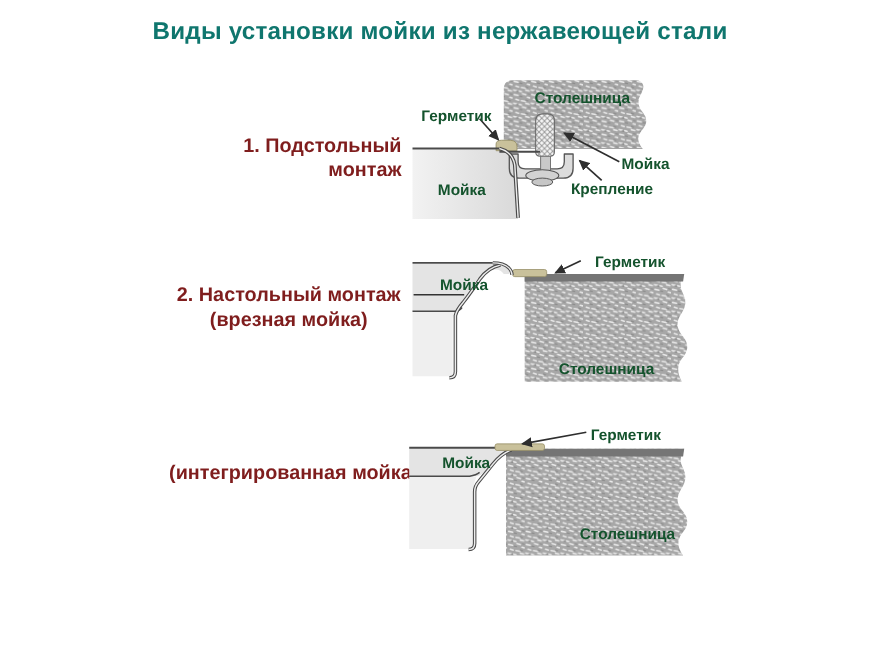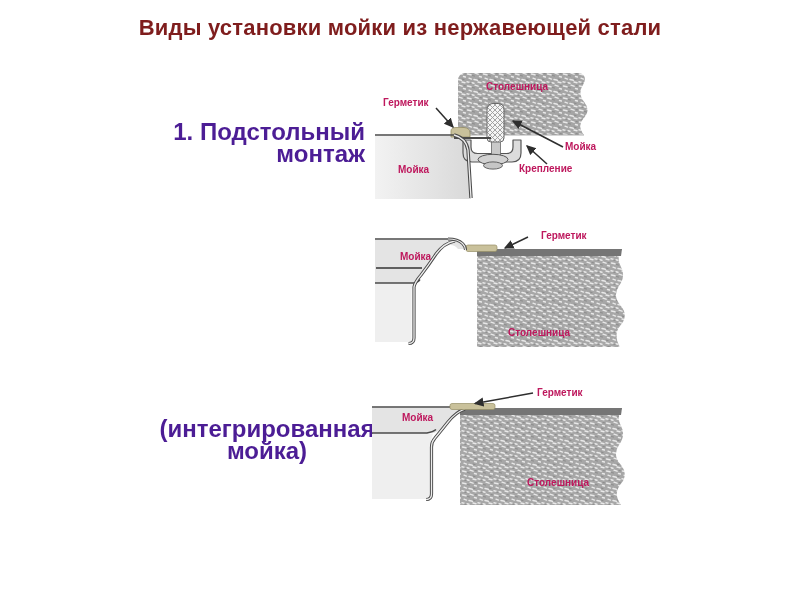--- a/index.html
+++ b/index.html
@@ -1,21 +1,21 @@
 <!DOCTYPE html>
 <html><head>
 <meta charset="utf-8">
 <style>
   html,body{margin:0;padding:0;background:#ffffff;}
   .canvas{position:relative;width:800px;height:600px;background:#ffffff;overflow:hidden;
           font-family:"Liberation Sans",sans-serif;}
   .title{position:absolute;left:0;top:15px;width:100%;text-align:center;
-         font-size:22px;font-weight:bold;color:#7f1d1d;letter-spacing:.2px;}
-  .sec{position:absolute;font-weight:bold;color:#4c1d95;font-size:24px;line-height:22px;}
-  .part{position:absolute;font-weight:bold;color:#be185d;font-size:10px;white-space:nowrap;text-align:right;}
+         font-size:22px;font-weight:bold;color:#0f766e;letter-spacing:.2px;}
+  .sec{position:absolute;font-weight:bold;color:#7f1d1d;font-size:18px;line-height:22px;}
+  .part{position:absolute;font-weight:bold;color:#14532d;font-size:14px;white-space:nowrap;text-align:right;}
   svg{position:absolute;overflow:visible;}
 </style>
 </head>
 <body>
 
 <div class="canvas">
 
   <div class="title">Виды установки мойки из нержавеющей стали</div>
 
   <div class="sec" style="left:150px;top:121px;width:215px;text-align:right;">
@@ -64,20 +64,24 @@
       <path d="M177,104 L157,86" marker-end="url(#ar1)"></path>
     </g>
   </svg>
 
   <div class="part" style="left:383px;top:97px;">Герметик</div>
   <div class="part" style="left:486px;top:81px;">Столешница</div>
   <div class="part" style="left:398px;top:164px;">Мойка</div>
   <div class="part" style="left:565px;top:141px;">Мойка</div>
   <div class="part" style="left:519px;top:163px;">Крепление</div>
 
+  <div class="sec" style="left:140px;top:257px;width:245px;text-align:center;">
+    <div>2. Настольный монтаж</div>
+    <div>(врезная мойка)</div>
+  </div>
 
   <svg width="260" height="135" viewBox="0 0 260 135" style="left:370px;top:225px;">
     <defs>
       <pattern id="sp2" width="16" height="12" patternUnits="userSpaceOnUse">
         <rect width="16" height="12" fill="#a7a7a7"></rect>
         <g stroke="#e9e9e9" stroke-width="1.4" stroke-linecap="round">
           <path d="M1.5,2 l3.5,.8 M9,1.2 l3,1 M13.5,4.5 l2,.5 M3,6.2 l2.5,.9 M8,7.5 l3.5,.7 M1,9.8 l2.6,.6 M12,10 l3,.7 M6,10.8 l2,.5"></path>
         </g>
         <g stroke="#8d8d8d" stroke-width="1.1" stroke-linecap="round">
           <path d="M6.5,3.5 l2,.5 M12,7 l2,.6 M3.5,11 l1.6,.4 M14,1.5 l1.4,.4"></path>

